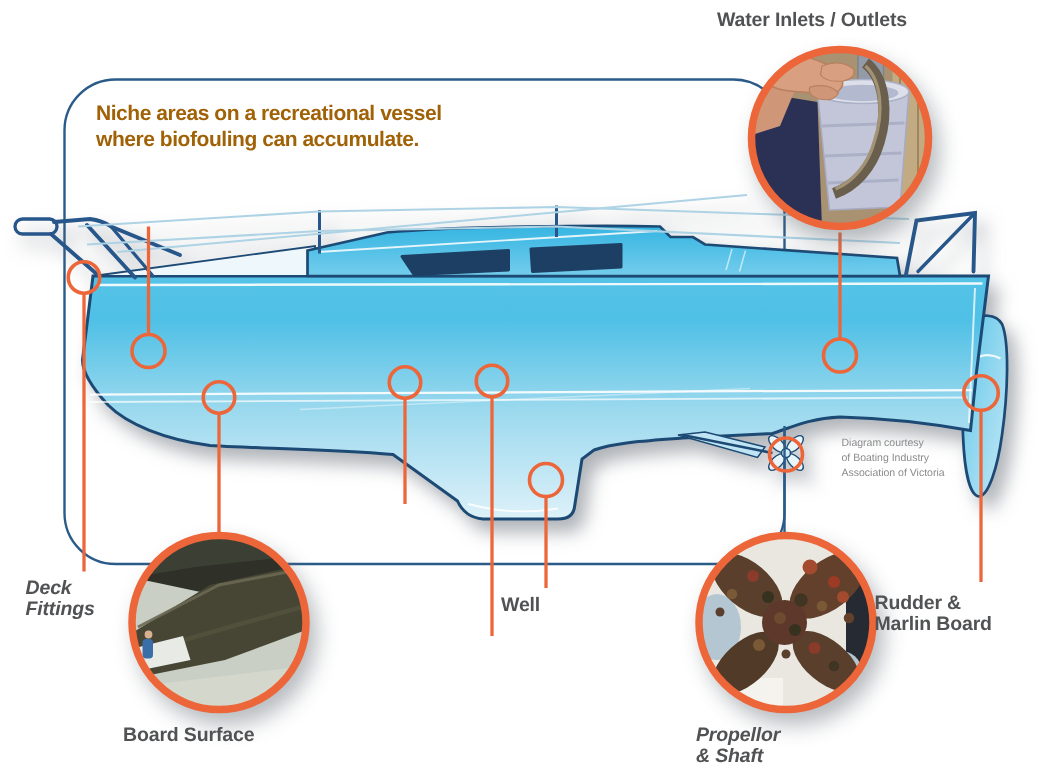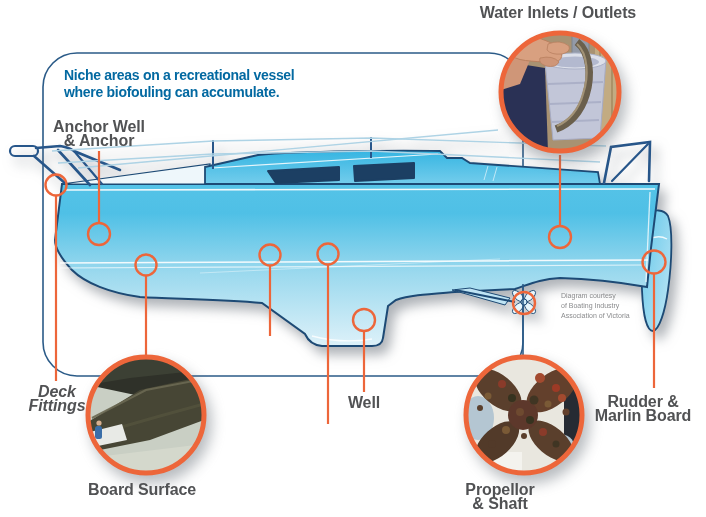--- a/index.html
+++ b/index.html
@@ -1,36 +1,36 @@
 <!DOCTYPE html>
 <html><head>
 <meta charset="utf-8">
 <style>
   html,body{margin:0;padding:0;background:#ffffff;}
   #stage{position:relative;width:706px;height:517px;background:#fff;overflow:hidden;
          font-family:"Liberation Sans",sans-serif;}
   #stage svg{position:absolute;left:0;top:0;}
   .boat{filter:drop-shadow(6px 8px 6px rgba(96,104,114,.5));}
   .photo{filter:drop-shadow(5px 8px 7px rgba(96,104,114,.45));}
-  .lbl{position:absolute;white-space:pre-line;color:#515254;font-size:16px;
-       font-weight:bold;line-height:13.5px;letter-spacing:-0.1px;text-align:center;}
+  .lbl{position:absolute;white-space:pre-line;color:#515254;font-size:13px;
+       font-weight:bold;line-height:13.5px;letter-spacing:-0.1px;}
   .lbl-title{position:absolute;left:64px;top:67px;width:300px;text-align:left;
-       color:#0369a1;font-size:14px;font-weight:bold;line-height:17px;
+       color:#a16207;font-size:14px;font-weight:bold;line-height:17px;
        letter-spacing:-0.3px;white-space:pre-line;}
   .lbl-credit{position:absolute;left:561px;top:291px;width:95px;text-align:left;
        color:#8a8b8d;font-size:7px;font-weight:normal;line-height:10px;
        letter-spacing:0;white-space:pre-line;}
   .lbl-water{left:478px;top:6px;width:160px;}
   .lbl-anchor{left:44px;top:120px;width:110px;}
   .lbl-deck{left:17px;top:385px;width:80px;font-style:italic;}
   .lbl-hull{left:82px;top:483px;width:120px;}
   .lbl-cooling{left:210px;top:342px;width:120px;}
   .lbl-keel{left:334px;top:396px;width:60px;}
   .lbl-sewage{left:269px;top:425px;width:120px;}
-  .lbl-prop{left:440px;top:483px;width:120px;}
+  .lbl-prop{left:464px;top:483px;width:120px;font-style:italic;}
   .lbl-rudder{left:583px;top:395px;width:120px;}
 </style>
 </head>
 <body>
 
 <div id="stage">
 
 <svg width="706" height="517" viewBox="0 0 706 517">
   <defs>
     <linearGradient id="hullG" x1="0" y1="0" x2="0" y2="1">
@@ -217,22 +217,20 @@
         <circle cx="566" cy="412" r="3.5" fill="#63402c"></circle>
       </g>
     </g>
     <circle cx="524" cy="415" r="58" fill="none" stroke="#ED663A" stroke-width="5"></circle>
   </g>
 </svg>
 
 <div class="lbl-title">Niche areas on a recreational vessel
 where biofouling can accumulate.</div>
 <div class="lbl lbl-water">Water Inlets / Outlets</div>
-<div class="lbl lbl-anchor">Anchor Well
-&amp; Anchor</div>
 <div class="lbl lbl-deck">Deck
 Fittings</div>
 <div class="lbl lbl-hull">Board Surface</div>
 <div class="lbl lbl-keel">Well</div>
 <div class="lbl lbl-prop">Propellor
 &amp; Shaft</div>
 <div class="lbl lbl-rudder">Rudder &amp;
 Marlin Board</div>
 <div class="lbl-credit">Diagram courtesy
 of Boating Industry

